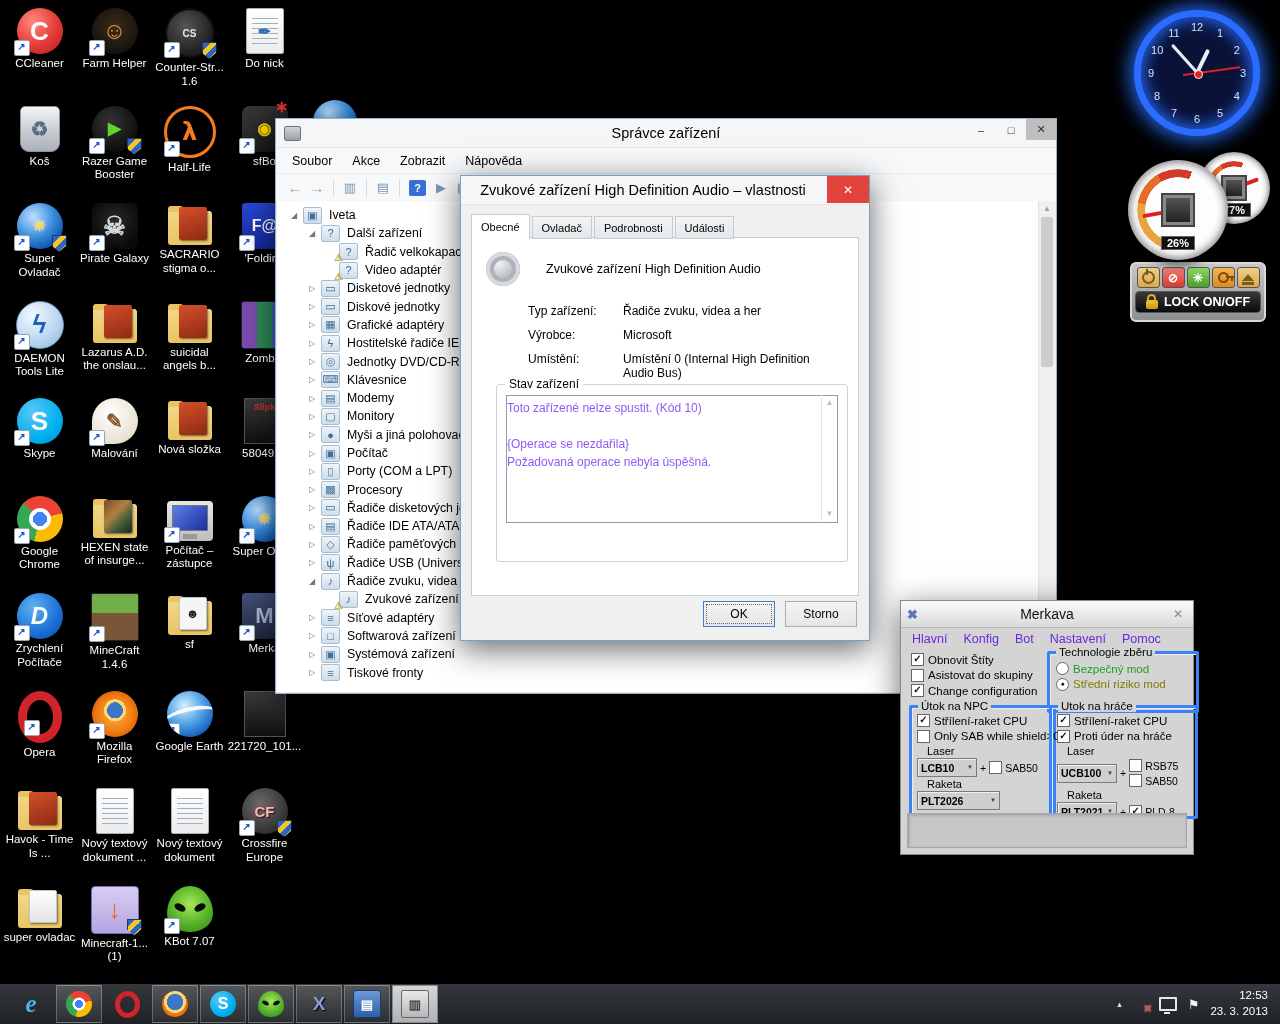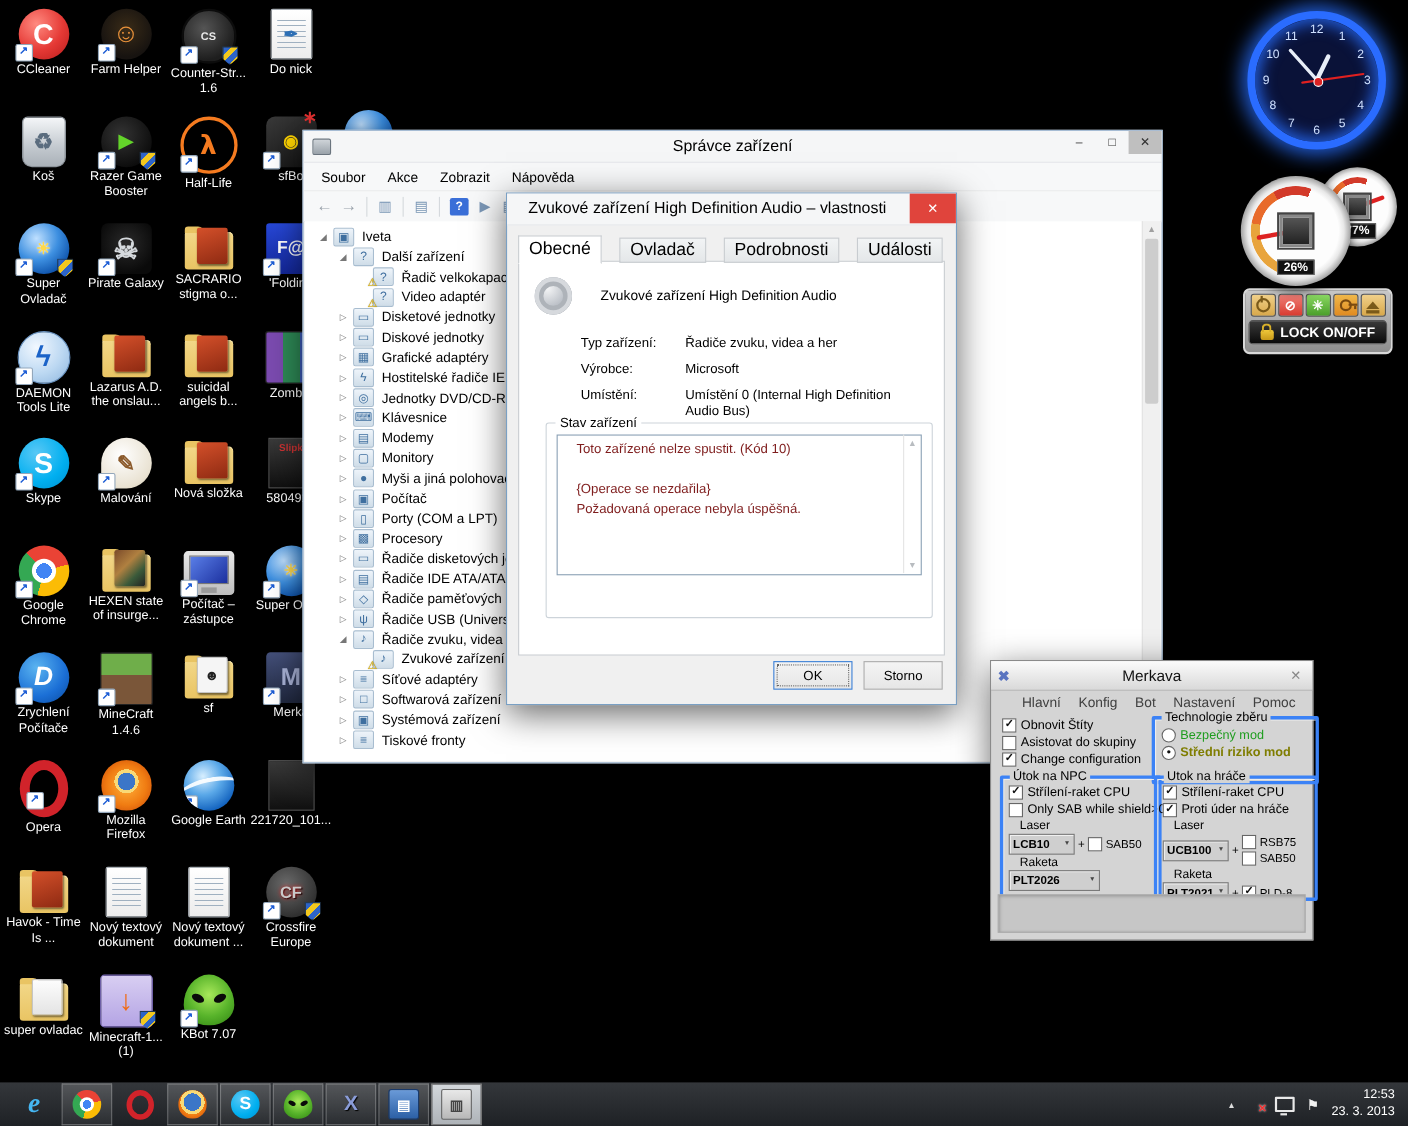--- a/index.html
+++ b/index.html
@@ -132,64 +132,64 @@
       display:flex;flex-direction:column;align-items:center;justify-content:space-between;
       color:#a0a0a0;font-size:8px;padding:3px 0}
   .vthumb{position:absolute;top:16px;left:2px;width:12px;height:150px;background:#cdcdcd;border-radius:2px}
   
   #dlg{left:460px;top:175px;width:408px;height:464px;background:#f0f0f0;border:1px solid #7aa0c4;z-index:10}
   .dlg-title{height:28px;background:#f5f6f7;position:relative;display:flex;align-items:center;border-bottom:1px solid #e5e7ea}
   .dlg-title .ttl{position:absolute;left:0;right:44px;text-align:center;font-size:14.5px;color:#000}
   .dlg-close{position:absolute;right:0;top:0;width:42px;height:27px;background:#e0443c;color:#fff;font-size:12px;
       display:flex;align-items:center;justify-content:center}
   .tabs{position:absolute;top:40px;left:10px;display:flex;z-index:2}
-  .tab{height:21px;padding:0 9px;display:flex;align-items:center;font-size:16px;
-      background:linear-gradient(#f2f4f5,#e4e7e9);border:1px solid #c8ccd0;margin-right:16px}
+  .tab{height:21px;padding:0 9px;display:flex;align-items:center;font-size:11px;
+      background:linear-gradient(#f2f4f5,#e4e7e9);border:1px solid #c8ccd0;margin-right:2px}
   .tab.active{background:#fff;border-bottom:1px solid #fff;height:24px;margin-top:-2px;position:relative;top:0}
   .tabpage{position:absolute;top:61px;left:10px;right:10px;bottom:44px;background:#fff;border:1px solid #c8ccd0}
   .devrow{display:flex;align-items:center;padding:14px 8px 6px 14px}
   .spk{width:34px;height:34px;border-radius:50%;flex:none;margin-right:26px;
       background:radial-gradient(circle at 35% 30%,#f4f5f6,#b9bec5 55%,#878d95);
       box-shadow:inset 0 0 0 4px #d6d9dd,inset 0 0 0 8px #aeb3b9}
   .devname{font-size:12.5px;color:#000}
   .fields{padding:12px 10px 0 56px}
   .fieldrow{display:grid;grid-template-columns:95px 1fr;font-size:12px;color:#000;margin-bottom:10px}
   .fieldrow .fval{max-width:205px}
   .grp{position:absolute;left:24px;right:10px;top:146px;height:176px;border:1px solid #cdd4da;border-radius:3px}
   .grp-label{position:absolute;top:-8px;left:8px;background:#fff;padding:0 4px;font-size:12px;color:#000}
   .statusbox{position:absolute;left:9px;right:9px;top:10px;height:120px;background:#fff;border:1px solid #8aa0b5;
-      font-size:12px;color:#7f1d1d;line-height:1.5;padding:3px 20px 3px 17px;white-space:pre-line}
+      font-size:12px;color:#8b5cf6;line-height:1.5;padding:3px 20px 3px 0;white-space:pre-line}
   .sbar{position:absolute;right:0;top:0;bottom:0;width:15px;border-left:1px solid #e4e4e4;display:flex;
       flex-direction:column;justify-content:space-between;align-items:center;color:#b8bcc0;font-size:8px;padding:3px 0}
   .dlgbtns{position:absolute;bottom:13px;right:12px;display:flex;gap:10px}
   .btn{width:70px;height:24px;background:linear-gradient(#f4f4f4,#e6e6e6);border:1px solid #acacac;
       font-size:12px;color:#000;display:flex;align-items:center;justify-content:center}
   .btn.default{border:1px solid #3a7fd6;outline:1px dotted #666;outline-offset:-4px}
   
   #merkava{left:900px;top:600px;width:292px;height:253px;background:#d4d4d4;border:1px solid #8a8a8a;z-index:20}
   .mk-title{height:26px;background:linear-gradient(#fbfbfb,#d9d9d9);display:flex;align-items:center;
       border-bottom:1px solid #b8b8b8;position:relative}
   .mk-title .ttl{position:absolute;left:0;right:0;text-align:center;font-size:14px;color:#111}
   .mk-icon{margin-left:6px;z-index:2;color:#5a74c0;font-size:13px;font-weight:bold}
   .mk-close{margin-left:auto;width:30px;text-align:center;color:#888;font-size:12px;z-index:2}
-  .mk-menu{display:flex;padding:2px 20px;font-size:12.5px;color:#404040}
+  .mk-menu{display:flex;padding:2px 3px;font-size:12.5px;color:#6d28d9}
   .mk-menu span{padding:2px 8px}
   .mk-opts{position:absolute;left:10px;top:52px}
   .chk{display:flex;align-items:center;gap:4px;font-size:11.5px;color:#000;margin-bottom:2.5px;white-space:nowrap}
   .box{width:11px;height:11px;flex:none;background:#fff;border:1px solid #666;font-size:10px;line-height:10px;
       text-align:center;font-weight:bold;color:#111}
   .rad{width:11px;height:11px;flex:none;border-radius:50%;background:#fff;border:1px solid #666;
       font-size:7px;line-height:10px;text-align:center;color:#111}
   .grpbox{position:absolute;border:3px solid #3b82f6;box-shadow:inset 1px 1px 0 #ededed;border-radius:2px}
   .gb-label{position:absolute;top:-8px;left:6px;background:#d4d4d4;padding:0 3px;font-size:11.5px;color:#000;white-space:nowrap}
   #g-tech{left:146px;top:50px;width:140px;height:48px;padding:8px 0 0 6px}
   #g-npc{left:8px;top:104px;width:136px;height:102px;padding:6px 0 0 5px}
   #g-pl{left:148px;top:104px;width:138px;height:102px;padding:6px 0 0 5px}
   .lbl-green{color:#1f9d1f}
-  .lbl-olive{color:#7f7d00;font-weight:bold}
+  .lbl-olive{color:#7f7d00;font-weight:normal}
   .mk-bold{font-size:11px;font-weight:normal;margin:1px 0 1px 10px;color:#000}
   .cmbrow{display:flex;align-items:center;gap:3px;font-size:10.5px;color:#000}
   .combo{height:17px;background:#cfcfcf;border:1px solid #7a7a7a;box-shadow:inset 1px 1px 0 #f0f0f0;
       display:flex;align-items:center;font-size:10.5px;font-weight:bold;color:#000;padding-left:3px;position:relative;flex:none}
   .combo::after{content:"▼";font-size:6px;color:#444;position:absolute;right:3px;top:5px}
   .w55{width:55px}.w78{width:78px}
   .minichk{display:flex;align-items:center;gap:3px;font-size:10.5px;color:#000;margin:1px 0}
   .stack{display:flex;flex-direction:column}
   .mk-bottom{position:absolute;left:6px;right:6px;top:212px;bottom:6px;background:#c6c6c6;border:1px solid #a8a8a8;
       box-shadow:inset 1px 1px 3px #9a9a9a}
@@ -577,29 +577,29 @@
 
         </div>
         <div class="dlabel">Havok - Time Is ...</div>
       </div>
 
       <div class="dicon">
         <div class="tile t-doc lines">
           <span class="glyph"></span>
 
         </div>
+        <div class="dlabel">Nový textový dokument ...</div>
+      </div>
+
+      <div class="dicon">
+        <div class="tile t-doc lines">
+          <span class="glyph"></span>
+
+        </div>
         <div class="dlabel">Nový textový dokument</div>
-      </div>
-
-      <div class="dicon">
-        <div class="tile t-doc lines">
-          <span class="glyph"></span>
-
-        </div>
-        <div class="dlabel">Nový textový dokument ...</div>
       </div>
 
 
       <div class="dicon">
         <div class="tile t-cf">
           <span class="glyph">CF</span>
           <span class="badge-arrow"></span>
           <span class="badge-shield"></span>
         </div>
         <div class="dlabel">Crossfire Europe</div>

